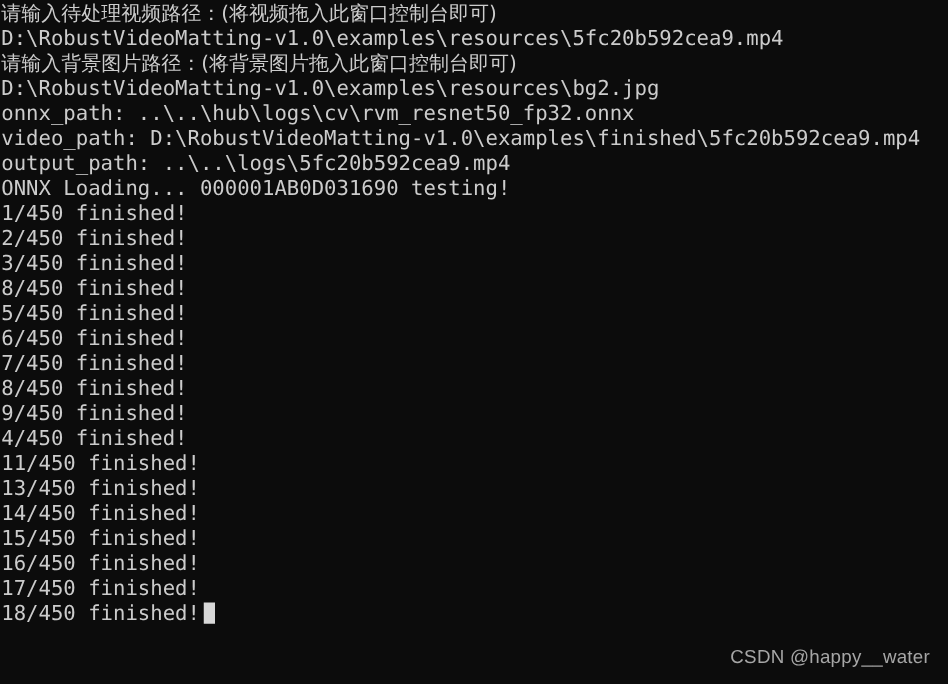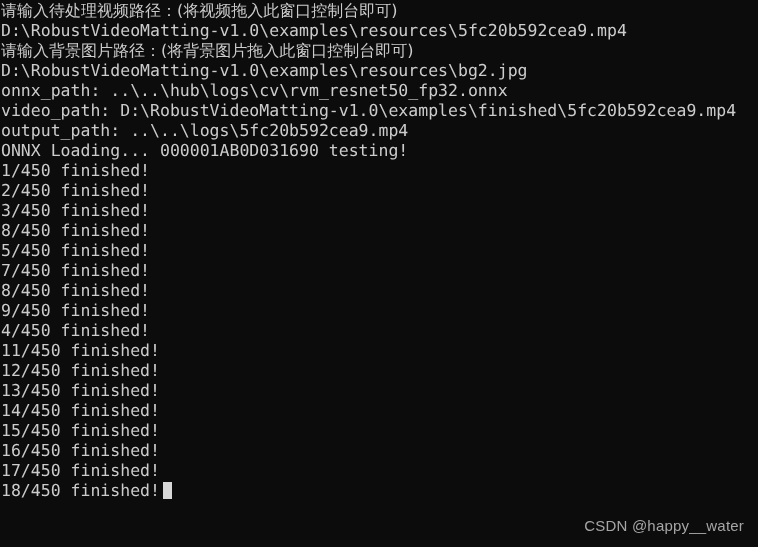--- a/index.html
+++ b/index.html
@@ -79,26 +79,26 @@
       <div class="console-line"><span>D:\RobustVideoMatting-v1.0\examples\resources\bg2.jpg</span></div>
       <div class="console-line"><span>onnx_path: ..\..\hub\logs\cv\rvm_resnet50_fp32.onnx</span></div>
       <div class="console-line"><span>video_path: D:\RobustVideoMatting-v1.0\examples\finished\5fc20b592cea9.mp4</span></div>
       <div class="console-line"><span>output_path: ..\..\logs\5fc20b592cea9.mp4</span></div>
       <div class="console-line"><span>ONNX Loading... 000001AB0D031690 testing!</span></div>
       <div class="console-line"><span>1/450 finished!</span></div>
       <div class="console-line"><span>2/450 finished!</span></div>
       <div class="console-line"><span>3/450 finished!</span></div>
       <div class="console-line"><span>8/450 finished!</span></div>
       <div class="console-line"><span>5/450 finished!</span></div>
+      <div class="console-line"><span>6/450 finished!</span></div>
       <div class="console-line"><span>7/450 finished!</span></div>
       <div class="console-line"><span>8/450 finished!</span></div>
       <div class="console-line"><span>9/450 finished!</span></div>
       <div class="console-line"><span>4/450 finished!</span></div>
       <div class="console-line"><span>11/450 finished!</span></div>
-      <div class="console-line"><span>12/450 finished!</span></div>
       <div class="console-line"><span>13/450 finished!</span></div>
       <div class="console-line"><span>14/450 finished!</span></div>
       <div class="console-line"><span>15/450 finished!</span></div>
       <div class="console-line"><span>16/450 finished!</span></div>
       <div class="console-line"><span>17/450 finished!</span></div>
       <div class="console-line cursor-line"><span>18/450 finished!</span><span class="cursor-block"></span></div>
     </div>
   <div id="watermark">CSDN @happy__water</div>
 </div>
 

